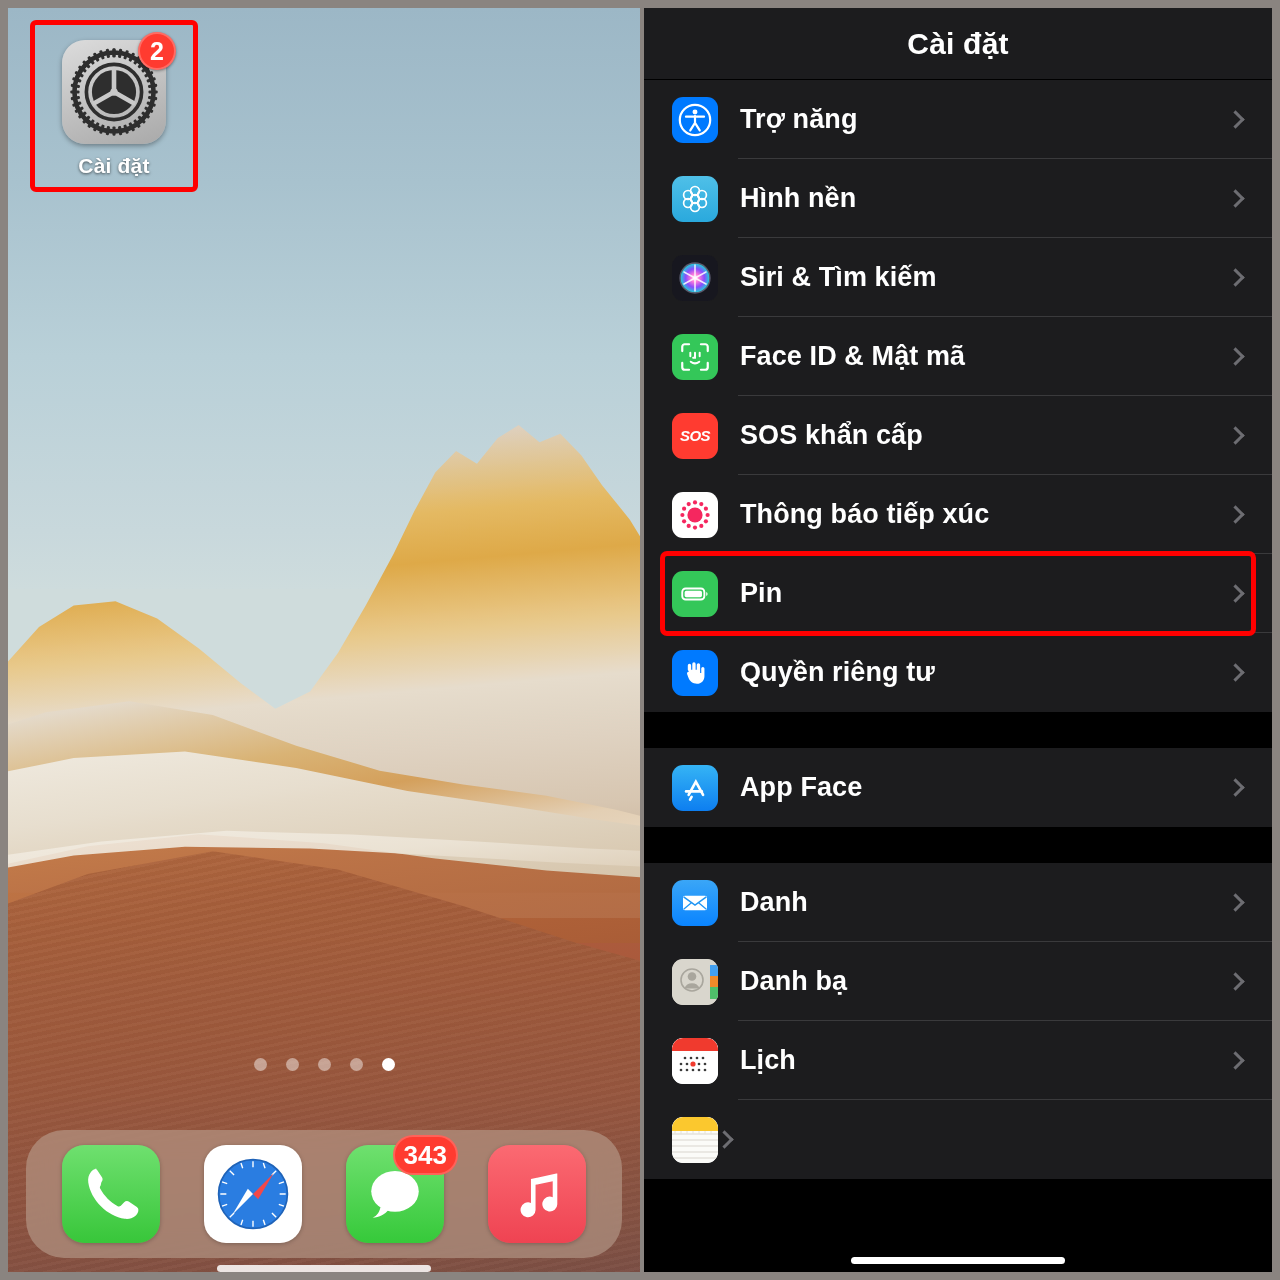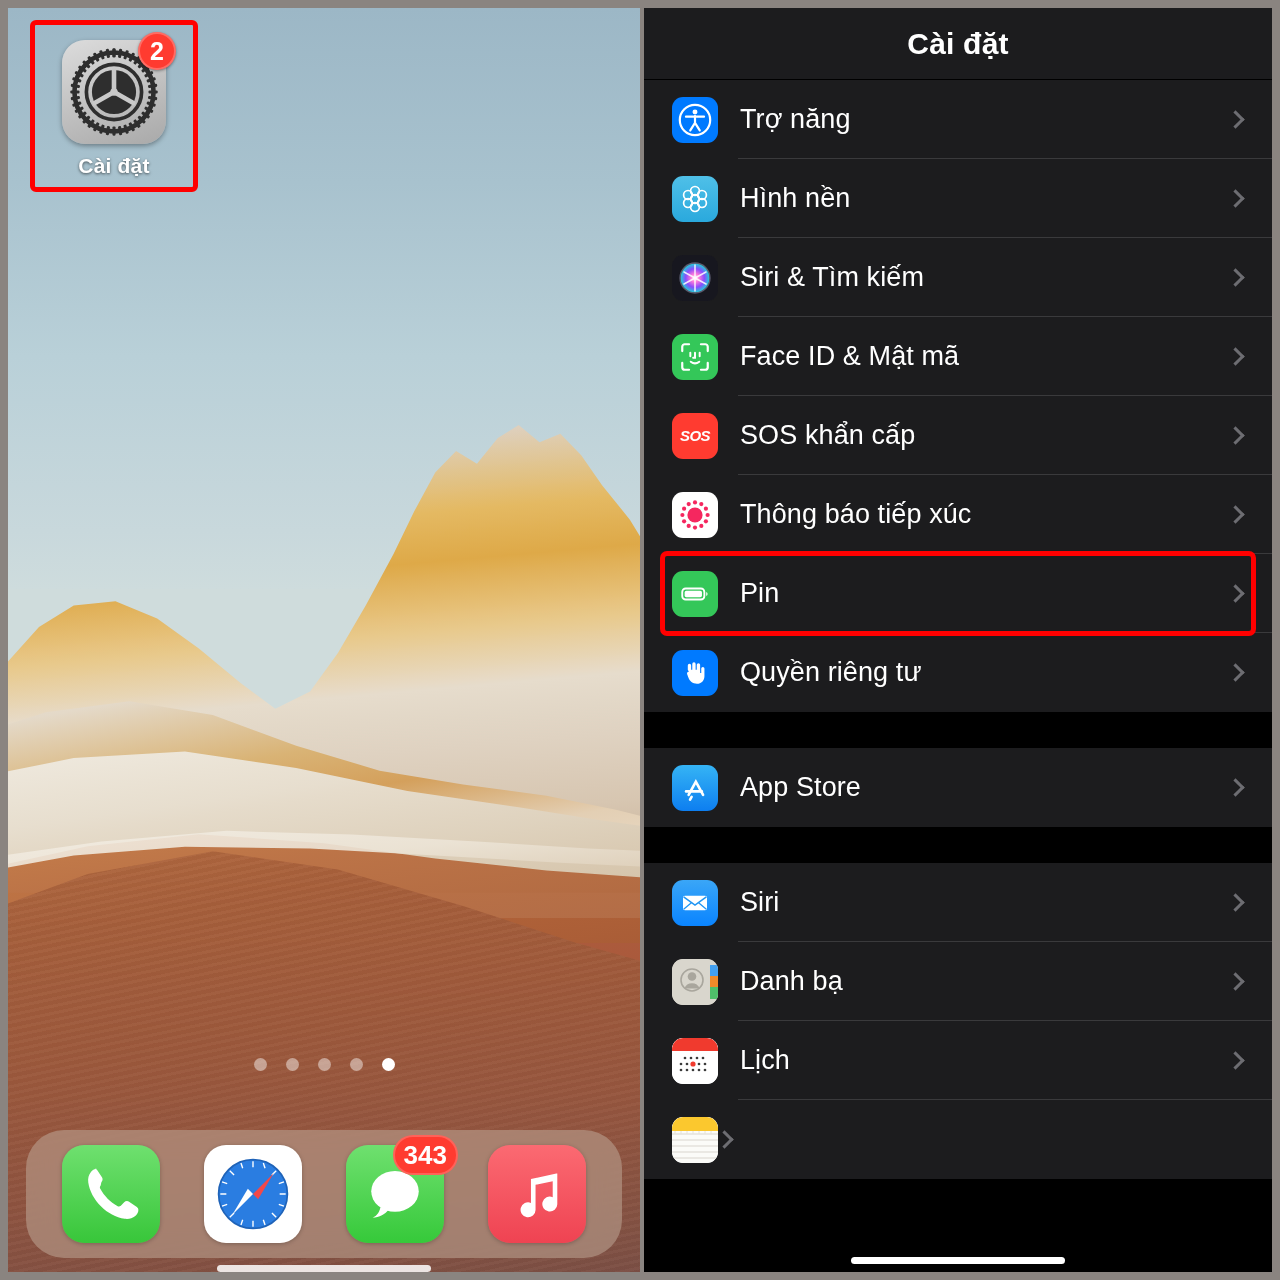--- a/index.html
+++ b/index.html
@@ -220,21 +220,21 @@
     width: 46px; height: 46px; border-radius: 11px;
     flex: 0 0 46px;
     display: flex; align-items: center; justify-content: center;
     overflow: hidden;
     font-style: italic;
   }
   .row-label {
     margin-left: 22px;
     color: #ffffff;
     font-size: 27px;
-    font-weight: 400;
+    font-weight: 700;
     letter-spacing: .1px;
     flex: 1;
   }
   .chev {
     margin-right: 30px;
     width: 13px; height: 13px;
     border-right: 3px solid #6d6d72;
     border-top: 3px solid #6d6d72;
     transform: rotate(45deg);
   }
@@ -576,39 +576,39 @@
       <div class="row">
         <div class="row-icon ic-appstore">
           <svg width="34" height="34" viewBox="0 0 40 40" aria-hidden="true">
             <g stroke="#fff" stroke-width="3.1" stroke-linecap="round" fill="none">
               <path d="M12.5 28 L21 12.5 L29.5 28"></path>
               <line x1="9.5" y1="24" x2="28" y2="24"></line>
               <line x1="16" y1="30.5" x2="14.2" y2="33.6"></line>
             </g>
           </svg>
         </div>
-        <div class="row-label">App Store</div>
+        <div class="row-label">App Face</div>
         <div class="chev"></div>
       </div>
     </div>
 
     <div class="gap"></div>
 
     <div class="group">
 
 
       <div class="row">
         <div class="row-icon ic-mail">
           <svg width="32" height="32" viewBox="0 0 40 40" aria-hidden="true">
             <rect x="5" y="11" width="30" height="18" rx="2.4" fill="#fff"></rect>
             <path d="M5.8 12.2 L20 22.5 L34.2 12.2" fill="none" stroke="#2196f3" stroke-width="1.9"></path>
             <path d="M5.8 27.9 L15.5 19.6 M34.2 27.9 L24.5 19.6" fill="none" stroke="#2196f3" stroke-width="1.6"></path>
           </svg>
         </div>
-        <div class="row-label">Siri</div>
+        <div class="row-label">Danh</div>
         <div class="chev"></div>
       </div>
 
       <div class="row">
         <div class="row-icon ic-contacts">
           <svg width="46" height="46" viewBox="0 0 46 46" aria-hidden="true">
             <rect width="46" height="46" rx="11" fill="#d9d6cd"></rect>
             <rect x="38" y="6" width="8" height="11" fill="#43a0f0"></rect>
             <rect x="38" y="17" width="8" height="11" fill="#f08b2a"></rect>
             <rect x="38" y="28" width="8" height="12" fill="#4fc06a"></rect>

